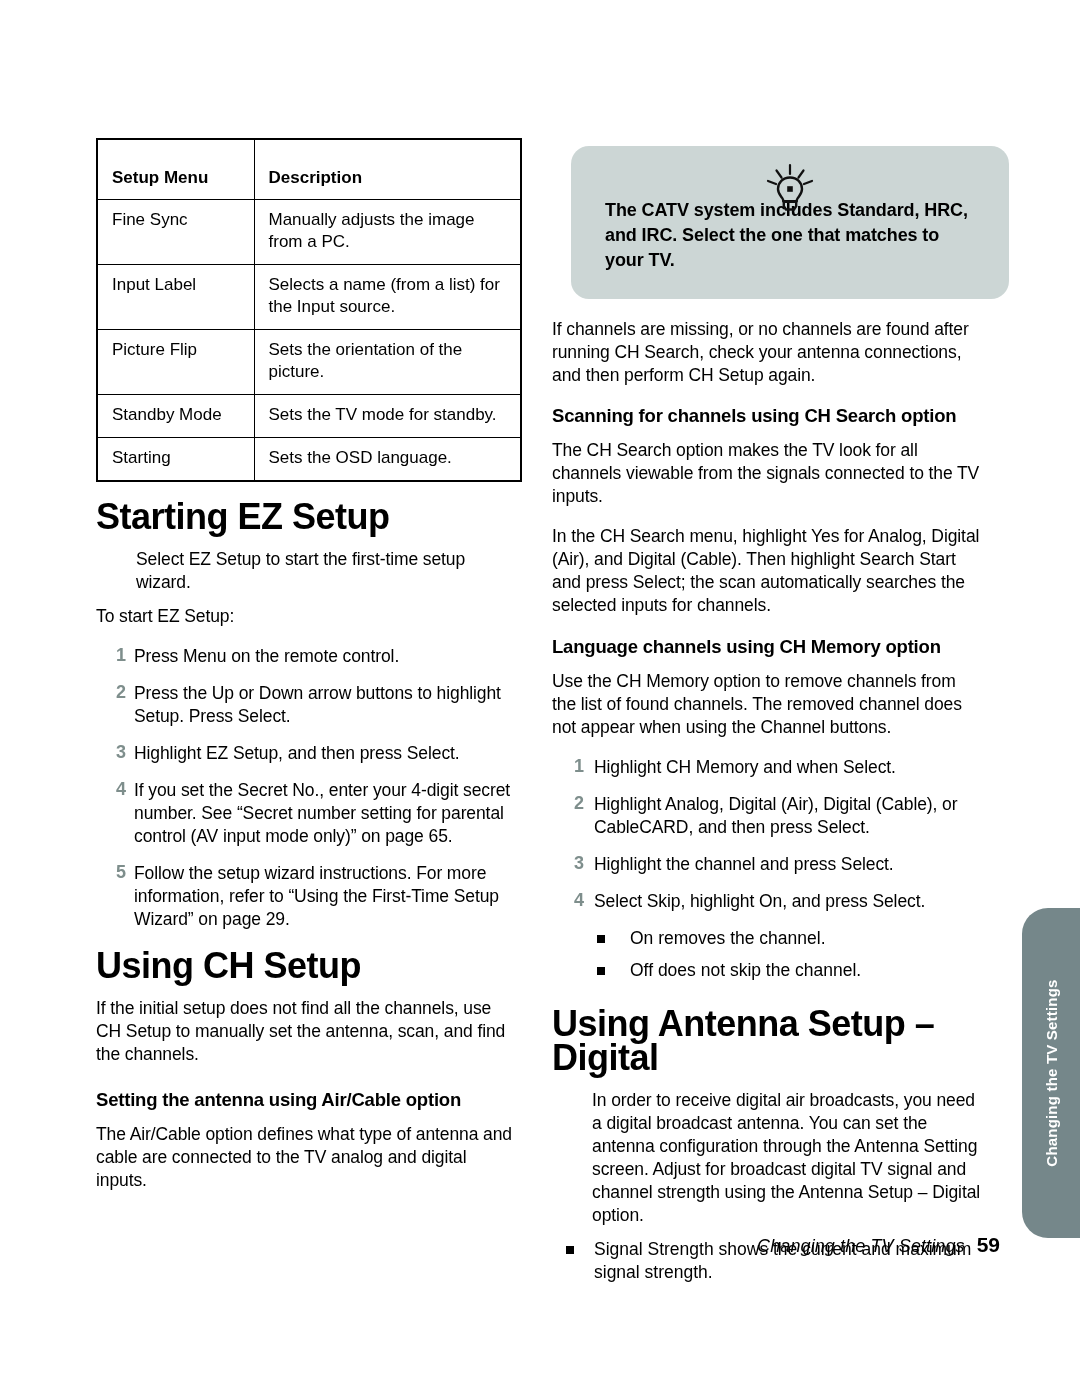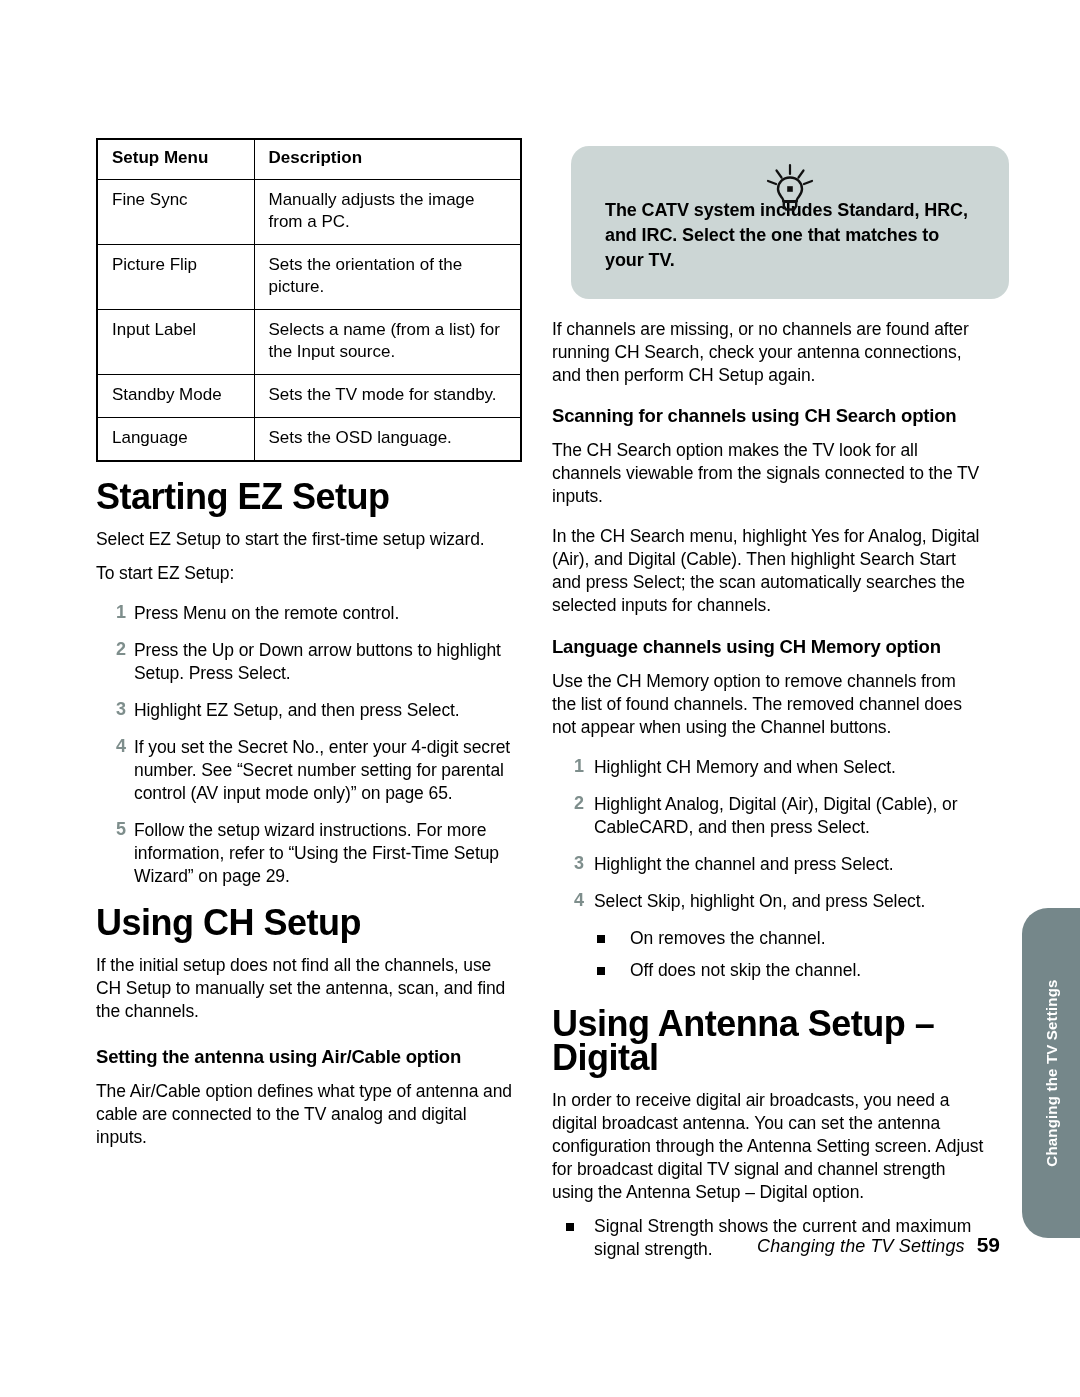--- a/index.html
+++ b/index.html
@@ -30,21 +30,21 @@
   .col-left  { left: 96px;  width: 424px; }
   .col-right { left: 552px; width: 432px; }
 
   
   .para {
     font-size: 17.5px;
     line-height: 23px;
     margin: 0 0 17px 0;
     letter-spacing: -0.1px;
   }
-  .para.tight { margin-bottom: 11px; }
+  .para.tight { margin-bottom: 11px; margin-left: 40px; }
 
   h1.sec {
     font-size: 36px;
     font-weight: bold;
     line-height: 34px;
     margin: 18px 0 14px 0;
     letter-spacing: -0.5px;
   }
   h2.sub {
     font-size: 18.5px;
@@ -65,21 +65,21 @@
     border: 1.5px solid #000;
     padding: 9px 10px 11px 14px;
     font-size: 17px;
     line-height: 22px;
     text-align: left;
     vertical-align: top;
   }
   table.setup-table th {
     font-weight: bold;
     font-size: 17px;
-    padding-top: 7px;
+    padding-top: 27px;
     padding-bottom: 10px;
     margin-top: 12px;
   }
   table.setup-table col.c1 { width: 157px; }
   table.setup-table col.c2 { width: 267px; }
 
   
   ol.steps {
     list-style: none;
     margin: 0 0 0 0;
@@ -216,33 +216,33 @@
           <th>Setup Menu</th>
           <th>Description</th>
         </tr>
       </thead>
       <tbody>
         <tr>
           <td>Fine Sync</td>
           <td>Manually adjusts the image from a PC.</td>
         </tr>
         <tr>
+          <td>Input Label</td>
+          <td>Selects a name (from a list) for the Input source.</td>
+        </tr>
+        <tr>
           <td>Picture Flip</td>
           <td>Sets the orientation of the picture.</td>
         </tr>
         <tr>
-          <td>Input Label</td>
-          <td>Selects a name (from a list) for the Input source.</td>
-        </tr>
-        <tr>
           <td>Standby Mode</td>
           <td>Sets the TV mode for standby.</td>
         </tr>
         <tr>
-          <td>Language</td>
+          <td>Starting</td>
           <td>Sets the OSD language.</td>
         </tr>
       </tbody>
     </table>
 
     <h1 class="sec">Starting EZ Setup</h1>
 
     <p class="para tight">Select EZ Setup to start the first-time setup wizard.</p>
     <p class="para">To start EZ Setup:</p>
 

